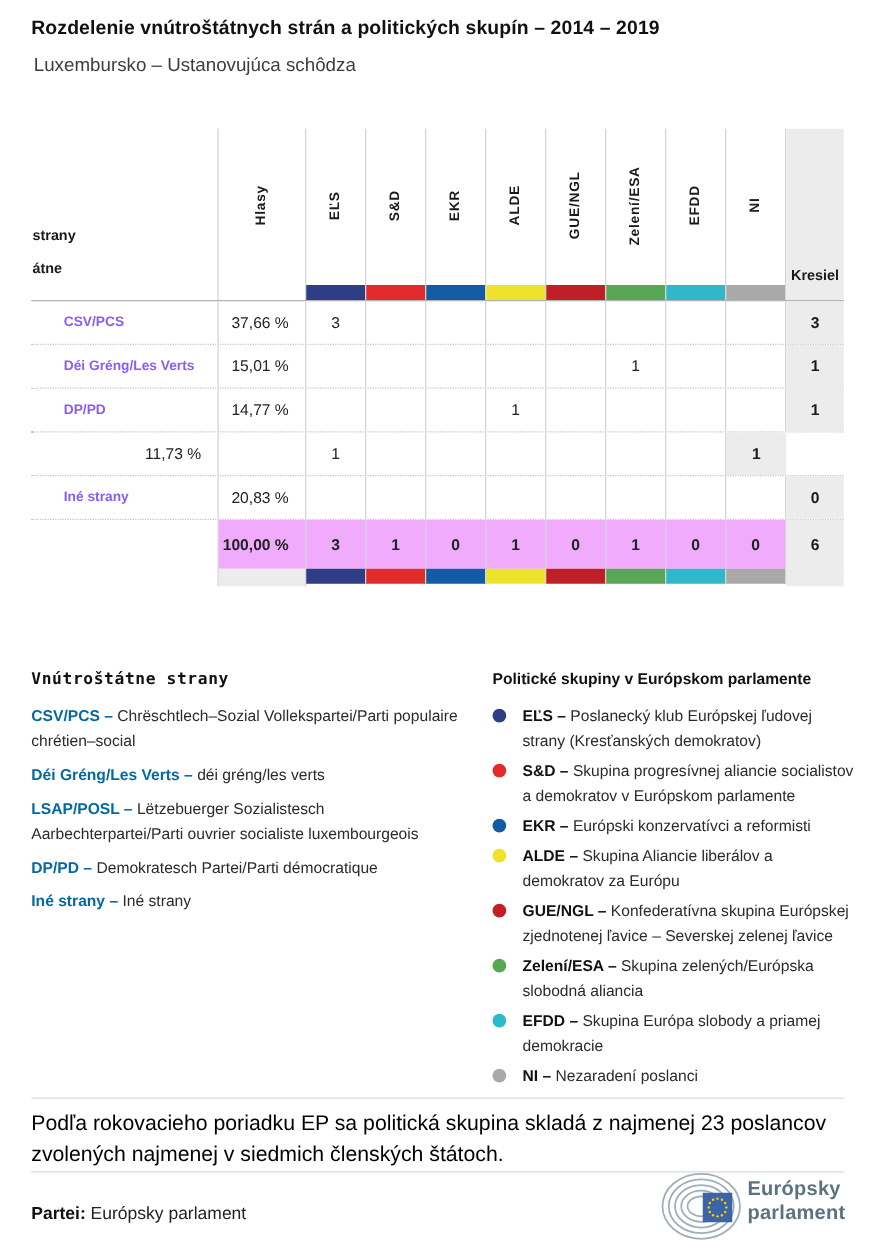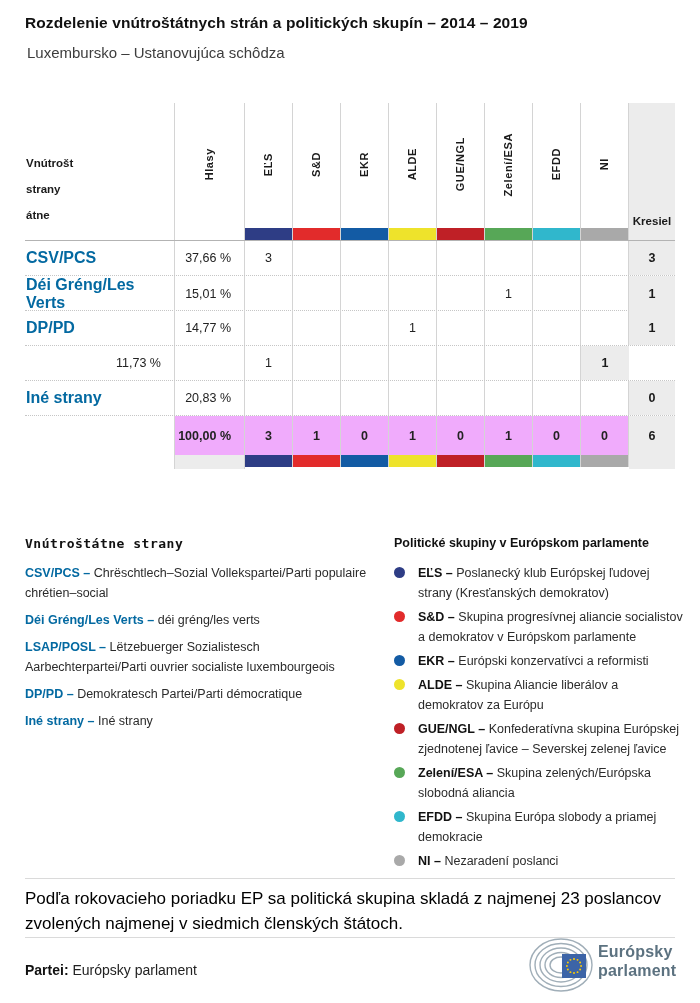--- a/index.html
+++ b/index.html
@@ -27,21 +27,21 @@
   .gh { display:flex; align-items:center; justify-content:center; }
   .vlabel {
     writing-mode:vertical-rl; transform:rotate(180deg) translateX(1px);
     font-size:11px; font-weight:bold; letter-spacing:.6px; color:#1a1a1a;
     margin-bottom:14px;
   }
   .hbar { position:absolute; left:0; right:0; bottom:0; height:12px; }
   .kh { background:#ececec; display:flex; align-items:flex-end; justify-content:center; padding-bottom:13px;
         font-size:11.5px; font-weight:bold; }
 
-  .pname { display:flex; align-items:center; font-size:16px; font-weight:bold; color:#0369a1; padding-left:1px; }
+  .pname { display:flex; align-items:center; font-size:11px; font-weight:bold; color:#8b5cf6; padding-left:1px;margin-left:25px; }
   .votes { display:flex; align-items:center; justify-content:flex-end; padding-right:13px; font-size:12.5px; color:#222; }
   .num { display:flex; align-items:center; justify-content:center; font-size:12.5px; color:#222; }
   .seat { background:#ececec; font-weight:bold; color:#1a1a1a; }
   .rt .cell.gray { background:#f0abfc; }
   .rt .votes, .rt .num { font-weight:bold; }
   .rbar .cell.gray { background:#ececec; }
   .rbar .cbar { height:12px; margin-top:0; }
 
   
   .legend-left { position:absolute; left:25px; top:536px; width:348px; }
@@ -72,21 +72,20 @@
 
 <div class="page">
 
   <div class="title">Rozdelenie vnútroštátnych strán a politických skupín – 2014 – 2019</div>
   <div class="subtitle">Luxembursko – Ustanovujúca schôdza</div>
 
   <div class="tbl">
 
     <div class="row rh">
       <div class="cell ph">
-        <div>Vnútrošt</div>
         <div>strany</div>
         <div>átne</div>
       </div>
       <div class="cell gh">
           <span class="vlabel">Hlasy</span>
         </div>
       <div class="cell gh">
           <span class="vlabel">EĽS</span>
           <span class="hbar" style="background-color: rgb(46, 61, 133);"></span>
         </div>

